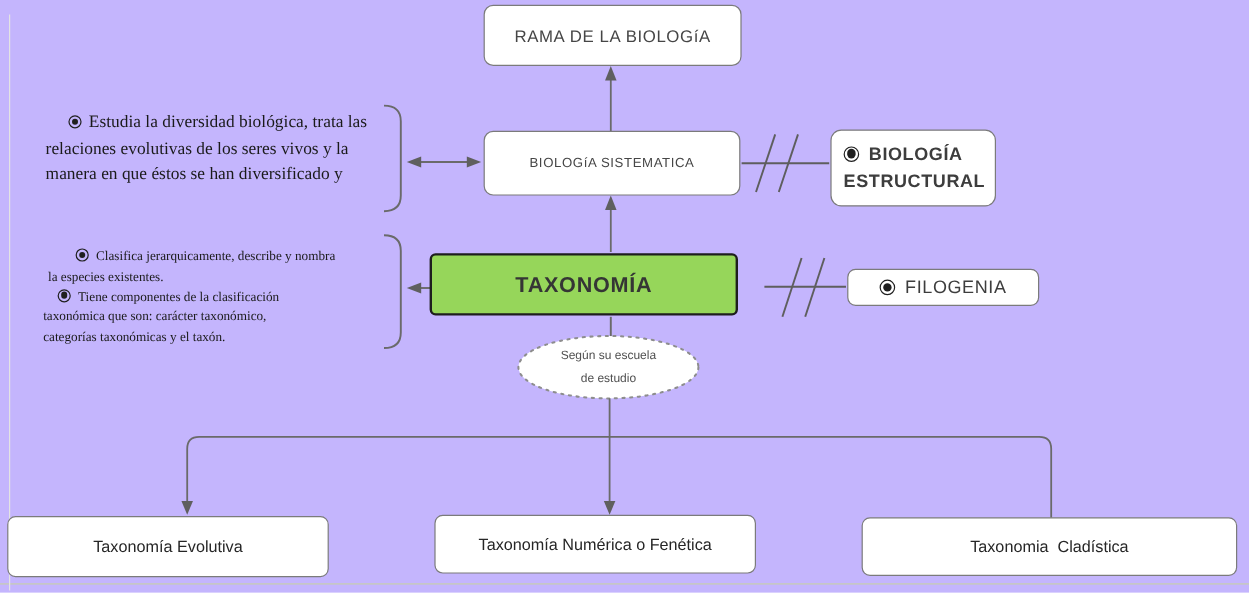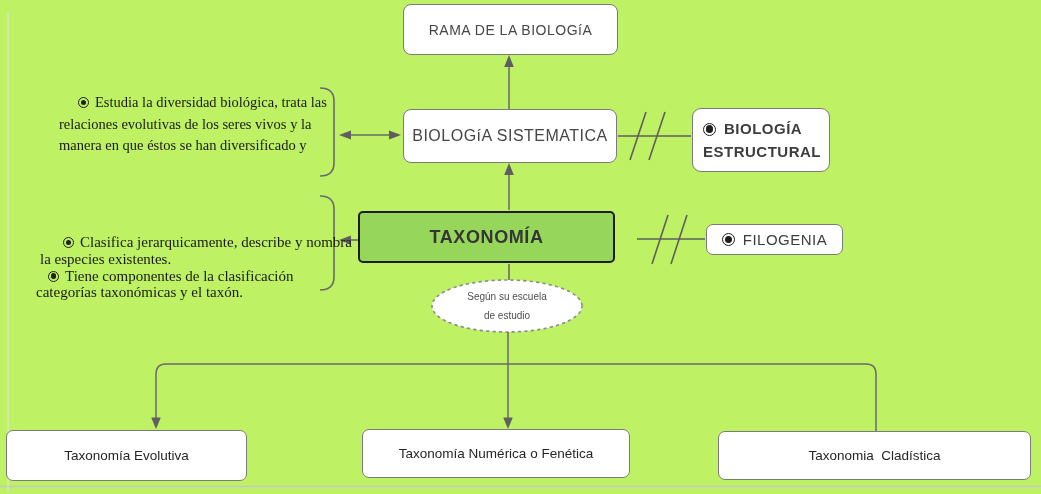--- a/index.html
+++ b/index.html
@@ -1,51 +1,51 @@
 <!DOCTYPE html>
 <html><head>
 <meta charset="utf-8">
 <style>
   html,body{margin:0;padding:0;background:#fff;}
   .canvas{
-    position:relative;width:1041px;height:494px;background:#bef264;overflow:hidden;
+    position:relative;width:1041px;height:494px;background:#c4b5fd;overflow:hidden;
     font-family:"Liberation Sans",sans-serif;
   }
   .wires{position:absolute;left:0;top:0;z-index:1;}
   .node{
     position:absolute;z-index:2;background:#fff;border:1.6px solid #7b7b7b;border-radius:8px;
     display:flex;align-items:center;justify-content:center;box-sizing:border-box;
     color:#464646;
   }
   .node .lbl{letter-spacing:.5px;}
   .top-box{left:403px;top:4px;width:215px;height:51px;font-size:14px;}
-  .sist-box{left:403px;top:109px;width:214px;height:54px;font-size:16px;}
+  .sist-box{left:403px;top:109px;width:214px;height:54px;font-size:11px;}
   .estr-box{
     left:692px;top:108px;width:138px;height:64px;font-size:15px;color:#3d3d3d;
     justify-content:flex-start;padding-left:10px;line-height:23px;border-radius:9px;font-weight:bold;
   }
   .tax-box{
     left:358px;top:211px;width:257px;height:52px;background:#96d65a;border:2.6px solid #1e1e1e;
     border-radius:5px;font-size:18px;font-weight:bold;color:#353535;letter-spacing:.6px;
   }
-  .filo-box{left:706px;top:224px;width:137px;height:31px;font-size:15px;color:#3d3d3d;border-radius:7px;}
+  .filo-box{left:706px;top:224px;width:160px;height:31px;font-size:15px;color:#3d3d3d;border-radius:7px;}
   .bottom-box{height:51px;font-size:13.5px;color:#262626;border-width:1.8px;border-radius:7px;}
-  .b1{left:6px;top:430px;width:241px;}
+  .b1{left:6px;top:430px;width:268px;}
   .b2{left:362px;top:429px;width:268px;height:49px;text-align:center;}
   .b3{left:718px;top:431px;width:313px;height:49px;}
   .pre{white-space:pre;}
   .ellipse-label{
     position:absolute;z-index:2;left:432px;top:287px;width:150px;text-align:center;
     font-size:10px;line-height:19px;color:#4f4f4f;
   }
   .annotation{
     position:absolute;z-index:2;font-family:"Liberation Serif",serif;color:#1a1a1a;
   }
-  .ann1{left:38px;top:92px;width:300px;font-size:14.5px;line-height:21.5px;margin-left:21px;}
-  .ann2{left:36px;top:206px;width:304px;font-size:15px;line-height:16.8px;margin-top:28px;}
+  .ann1{left:38px;top:92px;width:300px;font-size:14.5px;line-height:21.5px;}
+  .ann2{left:36px;top:206px;width:304px;font-size:11px;line-height:16.8px;}
   .ann-line{white-space:nowrap;}
   .in27{padding-left:27px;}
   .in19{padding-left:19px;}
   .in12{padding-left:12px;}
   .in4{padding-left:4px;}
   .fe{
     display:inline-block;width:9px;height:9px;border:1.6px solid #1f1f1f;border-radius:50%;
     position:relative;vertical-align:-1px;margin-right:6px;box-sizing:content-box;
   }
   .fe::after{
@@ -148,16 +148,17 @@
   <div class="annotation ann1">
     <div class="ann-line in19"><span class="fe"></span><span>Estudia la diversidad biológica, trata las</span></div>
     <div class="ann-line"><span>relaciones evolutivas de los seres vivos y la</span></div>
     <div class="ann-line"><span>manera en que éstos se han diversificado y</span></div>
   </div>
 
   <div class="annotation ann2">
     <div class="ann-line in27"><span class="fe"></span><span>Clasifica jerarquicamente, describe y nombra</span></div>
     <div class="ann-line in4"><span>la especies existentes.</span></div>
     <div class="ann-line in12"><span class="fe"></span><span>Tiene componentes de la clasificación</span></div>
+    <div class="ann-line"><span>taxonómica que son: carácter taxonómico,</span></div>
     <div class="ann-line"><span>categorías taxonómicas y el taxón.</span></div>
   </div>
 
 </div>
 
 </body></html>

